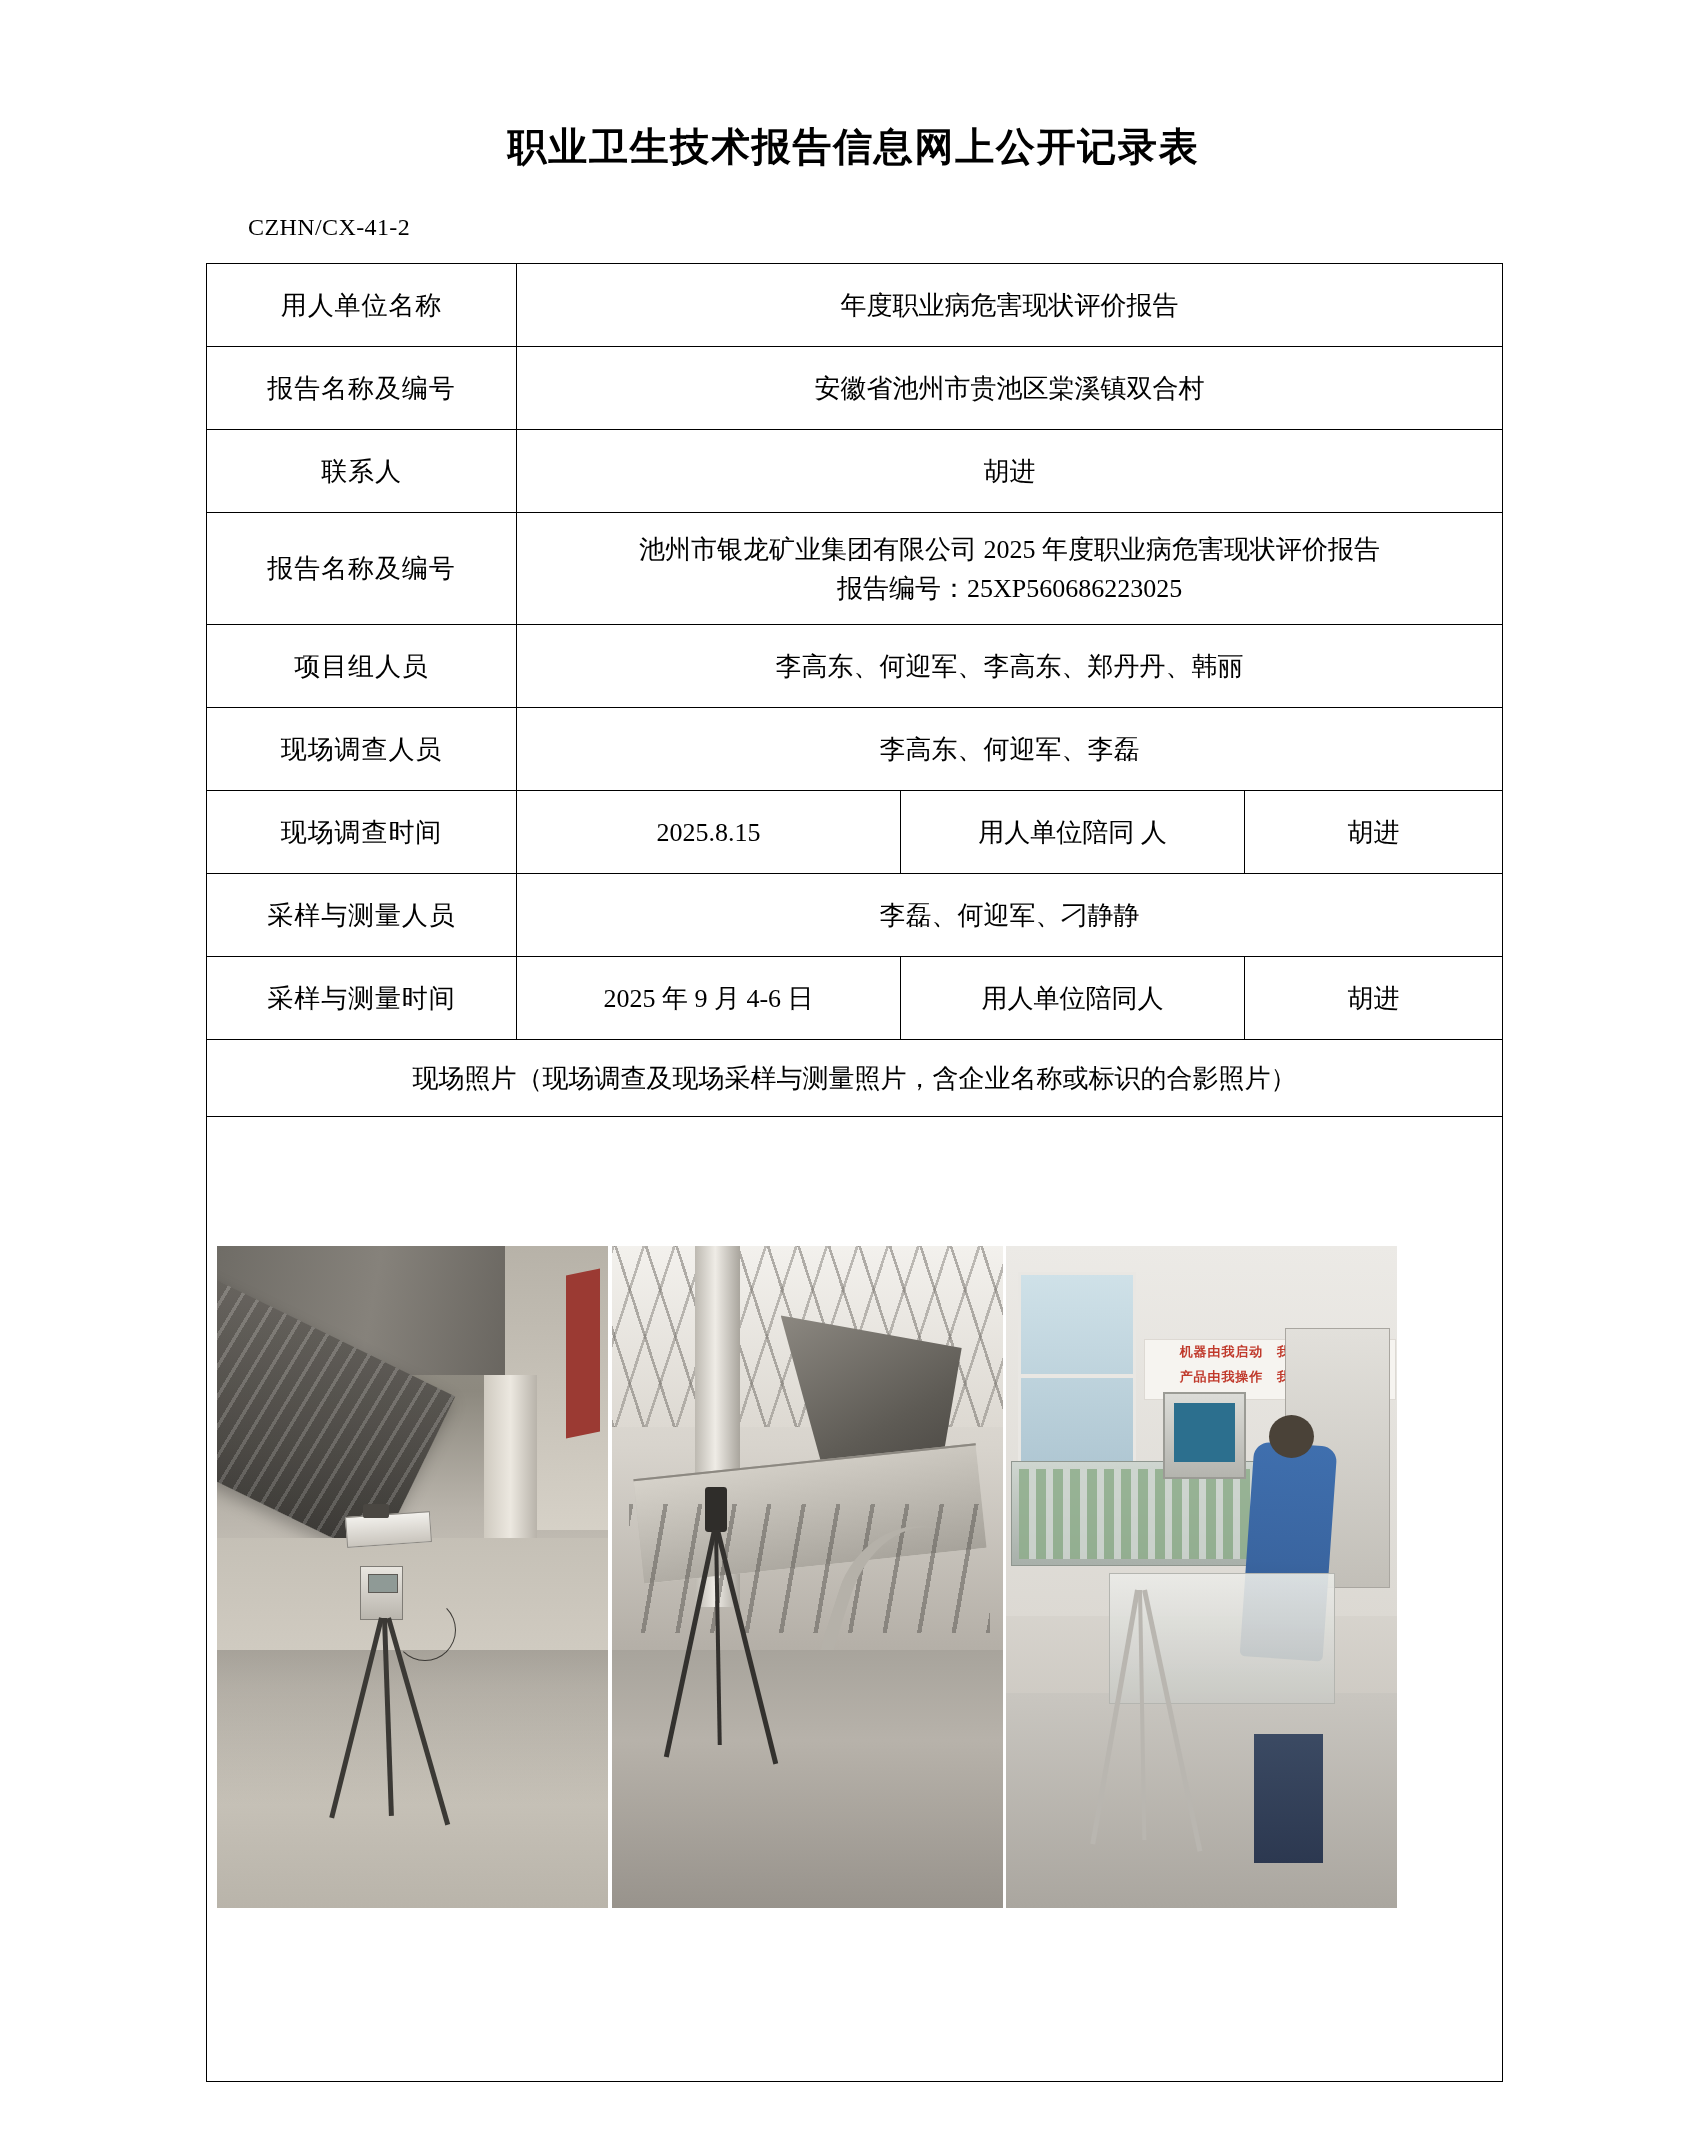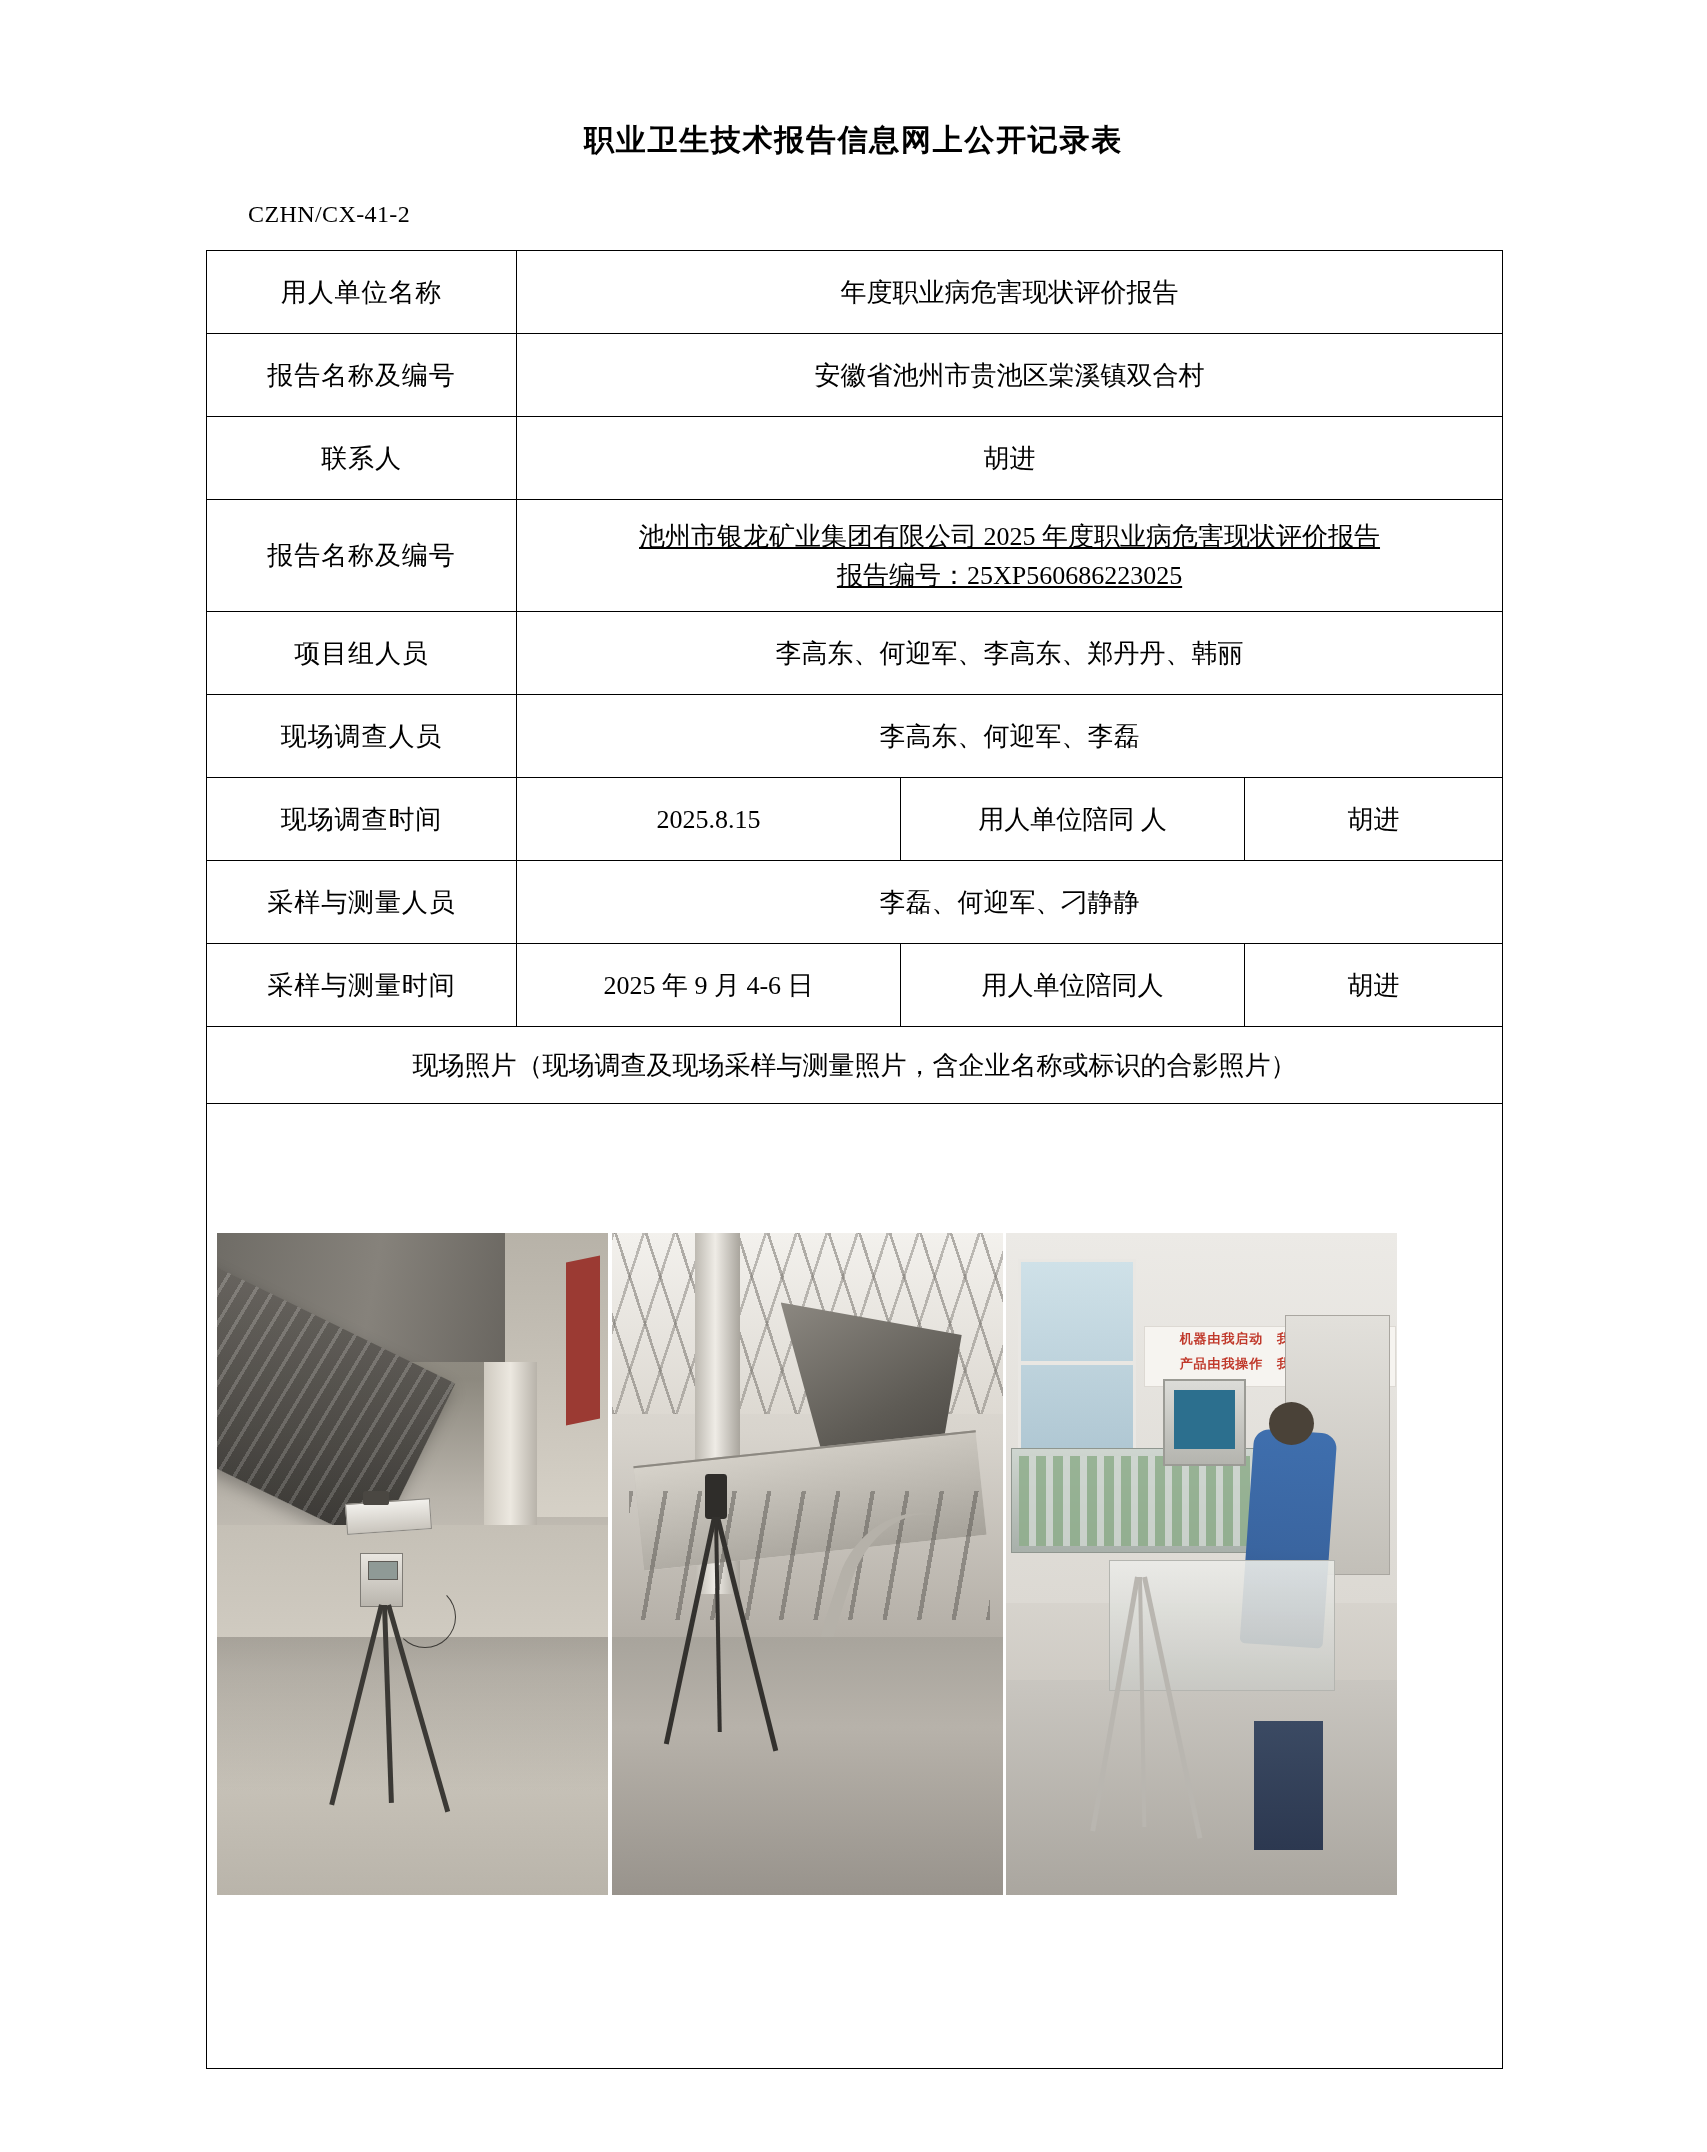--- a/index.html
+++ b/index.html
@@ -17,21 +17,21 @@
   }
   .page {
     width: 1707px;
     height: 2153px;
     box-sizing: border-box;
     padding: 0;
     position: relative;
   }
   .doc-title {
     text-align: center;
-    font-size: 30px;
+    font-size: 39px;
     font-weight: 700;
     letter-spacing: 1.7px;
     margin-top: 120px;
     font-family: "Liberation Serif", "DejaVu Serif", serif;
   }
   .doc-code {
     font-size: 24px;
     margin-top: 40px;
     margin-left: 248px;
     letter-spacing: 0.4px;
@@ -57,21 +57,21 @@
     letter-spacing: 0.9px;
   }
   .row-h { height: 83px; margin-left: 40px; }
   .row-h2 { height: 112px; padding-left: 36px; }
   .photo-head { height: 76px; font-size: 27px; }
   .photo-cell {
     height: 964px;
     vertical-align: top;
     padding: 0 !important;
   }
-  .two-line { line-height: 1.45; text-decoration: underline; }
+  .two-line { line-height: 1.45; }
 
   
   .photo-wrap {
     width: 100%;
     height: 100%;
     position: relative;
   }
   .photo-strip {
     position: absolute;
     top: 129px;

